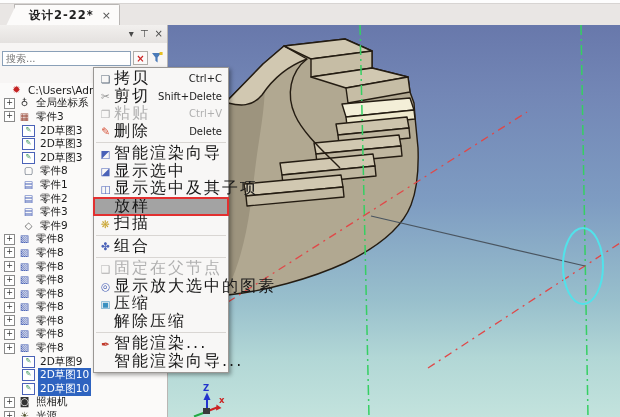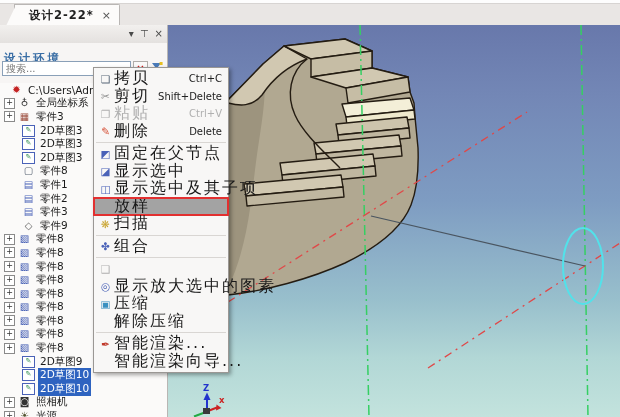--- a/index.html
+++ b/index.html
@@ -20,21 +20,21 @@
   .tab:before{content:"";position:absolute;left:-9px;top:0;width:0;height:0;
     border-right:10px solid #fcfbfa;border-top:21px solid transparent;}
   .tab-label{font-weight:bold;font-size:11.5px;color:#222;letter-spacing:1px;white-space:nowrap;}
   .tab-close{margin-left:8px;color:#555;font-size:11px;cursor:default;}
   
   .panel{position:absolute;left:0;top:25px;width:168px;height:392px;background:#f7f5f4;border-right:1px solid #b9b6b4;box-sizing:border-box;}
   .panel-header{height:18px;display:flex;align-items:center;background:linear-gradient(#f2f0ee,#e4e1df);padding:0 4px;}
   .panel-title{color:#3a6ea5;font-weight:bold;font-size:11.5px;letter-spacing:3px;flex:0 0 auto;margin-top:48px;}
   .panel-hicons{margin-left:auto;display:flex;gap:6px;color:#4a4a4a;font-size:10px;}
   .panel-hicons span{cursor:default;line-height:18px;}
-  .searchrow{height:16px;display:flex;align-items:center;padding:17px 2px;gap:2px;}
+  .searchrow{height:16px;display:flex;align-items:center;padding:7px 2px;gap:2px;}
   .searchbox{flex:1;height:13px;border:1px solid #8aa0b8;background:#fff;font-size:10px;color:#888;
     font-family:inherit;padding:0 3px;min-width:0;}
   .sbtn{width:15px;height:14px;border:1px solid #b0ada9;background:#fbfaf9;display:flex;align-items:center;justify-content:center;
     font-size:10px;font-weight:bold;color:#cc2222;box-sizing:border-box;}
   .sfilter{width:15px;height:14px;display:flex;align-items:center;justify-content:center;}
   
   .tree{position:absolute;left:0;top:58px;width:167px;bottom:0;overflow:hidden;background:#fbfaf9;}
   .trow{height:13.6px;display:flex;align-items:center;white-space:nowrap;overflow:hidden;font-size:10.5px;}
   .trow .plus{width:9px;height:9px;border:1px solid #8a8a8a;background:#fff;font-size:8px;line-height:7px;
     text-align:center;color:#333;margin:0 3px 0 2px;flex:0 0 auto;}
@@ -267,21 +267,21 @@
       <span class="mis">Ctrl+V</span>
     </div>
     <div class="mi">
       <span class="mic" style="color: rgb(212, 69, 42);">✎</span>
       <span class="mil">删除</span>
       <span class="mis">Delete</span>
     </div>
     <div class="msep"></div>
     <div class="mi">
       <span class="mic" style="color: rgb(74, 98, 184);">◩</span>
-      <span class="mil">固定在父节点</span>
+      <span class="mil">智能渲染向导</span>
     </div>
     <div class="mi">
       <span class="mic" style="color: rgb(74, 98, 184);">◪</span>
       <span class="mil">显示选中</span>
     </div>
     <div class="mi">
       <span class="mic" style="color: rgb(74, 98, 184);">◫</span>
       <span class="mil">显示选中及其子项</span>
     </div>
     <div class="mi hl">
@@ -293,20 +293,21 @@
       <span class="mil">扫描</span>
     </div>
     <div class="msep"></div>
     <div class="mi">
       <span class="mic" style="color: rgb(74, 98, 184);">✤</span>
       <span class="mil">组合</span>
     </div>
     <div class="msep"></div>
     <div class="mi disabled">
       <span class="mic" style="color: rgb(184, 184, 184);">❑</span>
+      <span class="mil">固定在父节点</span>
     </div>
     <div class="mi">
       <span class="mic" style="color: rgb(74, 98, 184);">◎</span>
       <span class="mil">显示放大选中的图素</span>
     </div>
     <div class="mi">
       <span class="mic" style="color: rgb(58, 144, 192);">▣</span>
       <span class="mil">压缩</span>
     </div>
     <div class="mi">

